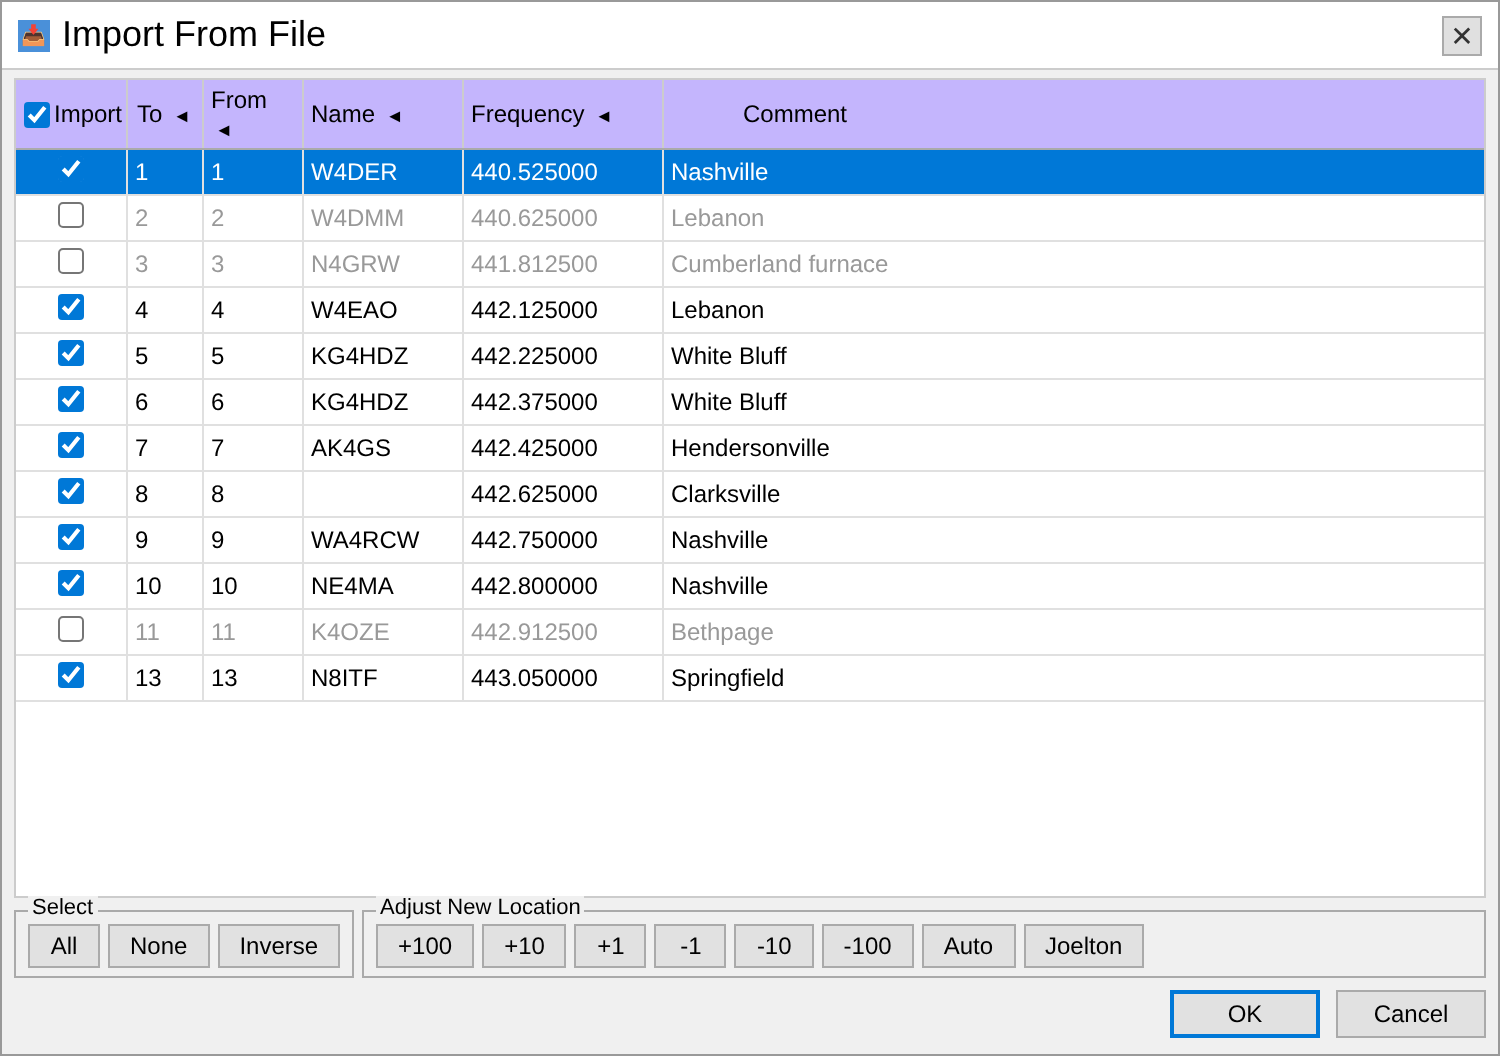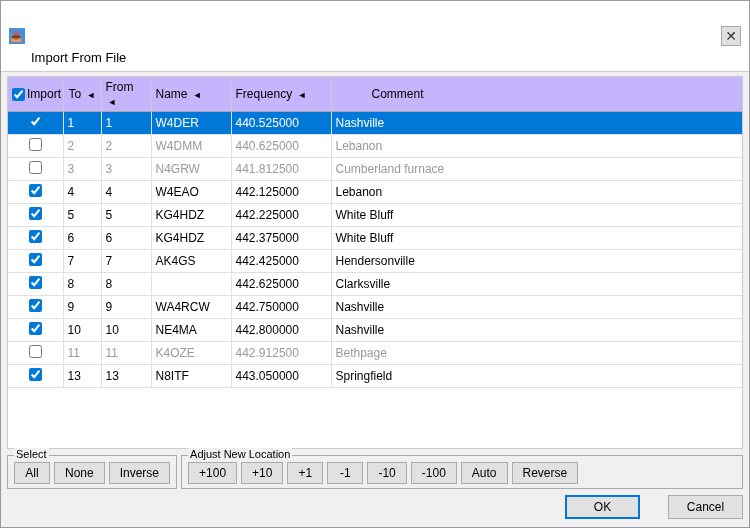--- a/index.html
+++ b/index.html
@@ -36,23 +36,22 @@
       height: 16px;
       background: #4a90d9;
       display: flex;
       align-items: center;
       justify-content: center;
       font-size: 10px;
       color: white;
     }
 
     .title-text {
-      font-size: 13px;
+      font-size: 18px;
       color: #000;
-      margin-top: 43px;
     }
 
     .close-btn {
       width: 20px;
       height: 20px;
       display: flex;
       align-items: center;
       justify-content: center;
       cursor: pointer;
       font-size: 14px;
@@ -180,21 +179,20 @@
     }
 
     .btn-ok {
       background: #e1e1e1;
       border: 2px solid #0078d7;
       min-width: 75px;
     }
 
     .btn-cancel {
       min-width: 75px;
-      margin-left: 20px;
     }
 
     .ok-cancel-row {
       display: flex;
       justify-content: flex-end;
       gap: 8px;
       margin-top: 4px;
     }
 
     
@@ -375,21 +373,21 @@
 
       <div class="group-box" style="flex:1;">
         <span class="group-box-label">Adjust New Location</span>
         <button class="btn">+100</button>
         <button class="btn">+10</button>
         <button class="btn">+1</button>
         <button class="btn">-1</button>
         <button class="btn">-10</button>
         <button class="btn">-100</button>
         <button class="btn">Auto</button>
-        <button class="btn">Reverse</button>
+        <button class="btn">Joelton</button>
       </div>
     </div>
     <div class="ok-cancel-row">
       <button class="btn btn-ok">OK</button>
       <button class="btn btn-cancel">Cancel</button>
     </div>
   </div>
 </div>
 
 </body></html>

